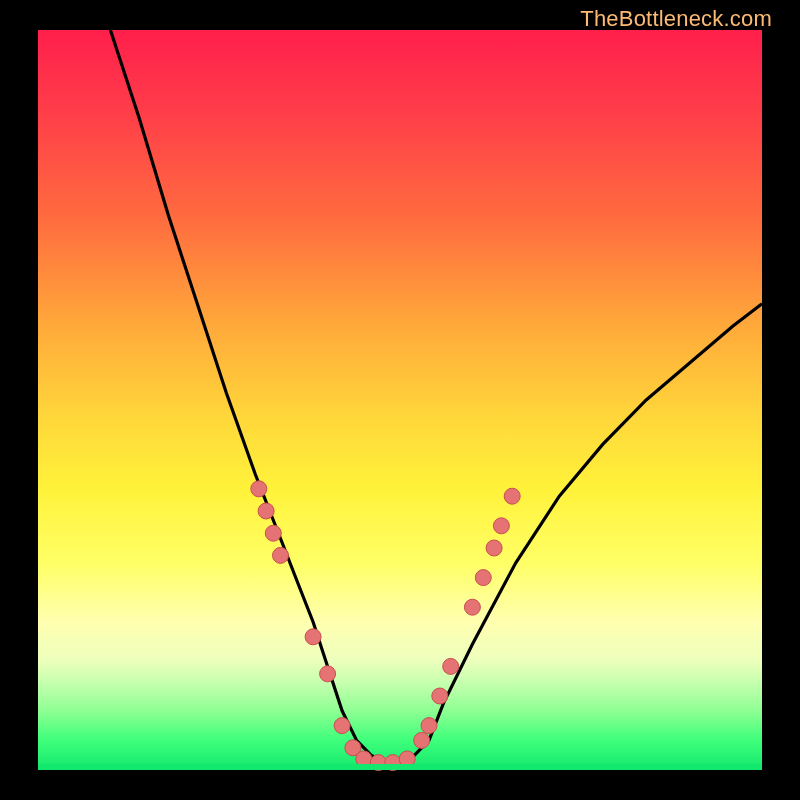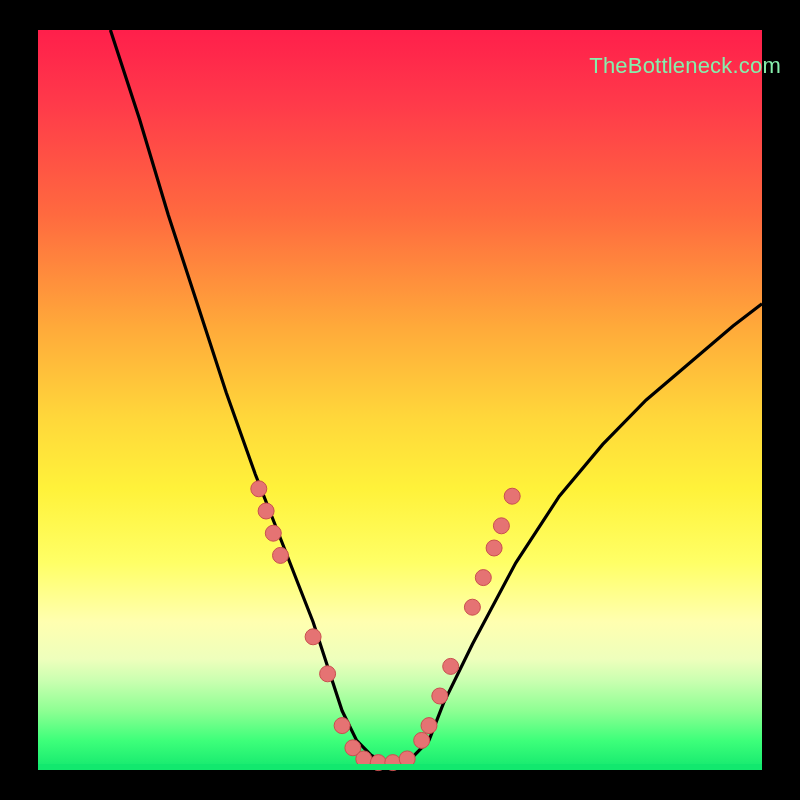--- a/index.html
+++ b/index.html
@@ -39,26 +39,25 @@
       #eeffbc 85%,
       #c9ffb0 88%,
       #8eff93 92%,
       #3eff7a 96%,
       #12e86e 100%
     );
   }
   .watermark {
     position: absolute;
     top: 6px;
-    right: 19px;
-    color: #86efac;
+    right: 28px;
+    color: #fdba74;
     font-size: 22px;
     font-weight: 500;
     letter-spacing: 0.2px;
-    margin-top: 47px;
   }
   svg.curve {
     position: absolute;
     left: 0;
     top: 0;
     width: 724px;
     height: 740px;
     overflow: visible;
   }
 </style>

